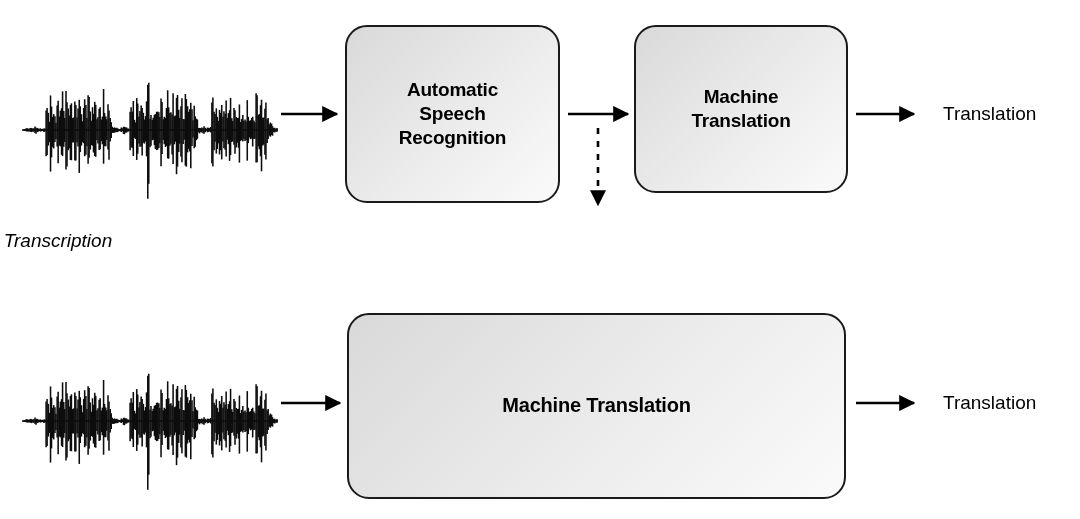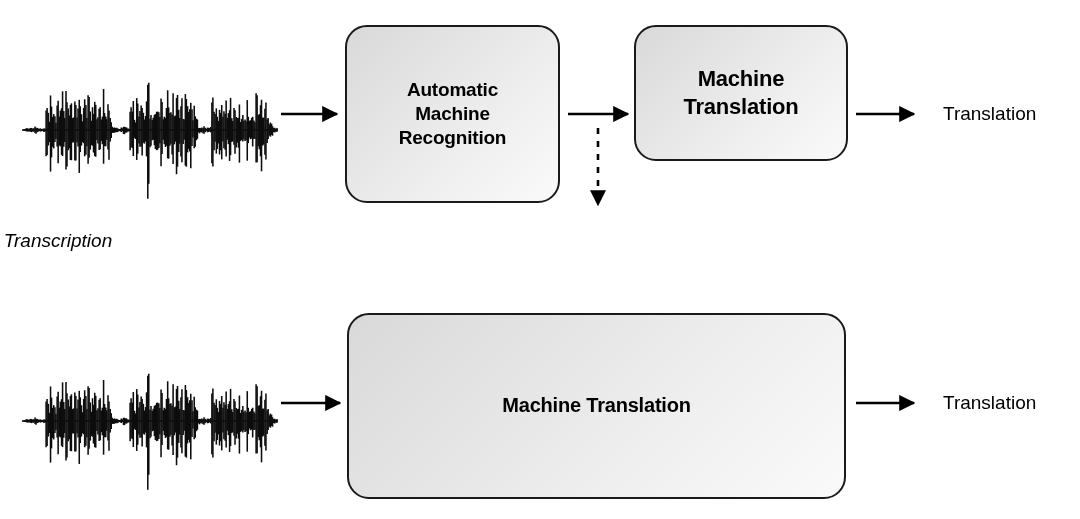--- a/index.html
+++ b/index.html
@@ -41,22 +41,22 @@
     line-height: 1.28;
   }
 
   #box-asr {
     left: 345px;  top: 25px;
     width: 215px; height: 178px;
     font-size: 19px;
   }
   #box-mt {
     left: 634px;  top: 25px;
-    width: 214px; height: 136px;
-    font-size: 22px;
+    width: 214px; height: 168px;
+    font-size: 19px;
   }
   #box-st {
     left: 347px;  top: 313px;
     width: 499px; height: 186px;
     font-size: 20px;
   }
 
   
   .plain-label {
     position: absolute;
@@ -596,21 +596,21 @@
     </g>
 
     <g>
       <line class="arrow-line" x1="856" y1="403" x2="914" y2="403" marker-end="url(#arrowhead)"></line>
     </g>
 
   </svg>
 
   <div id="box-asr" class="proc-box">
     <span class="box-label">Automatic
-Machine
+Speech
 Recognition</span>
   </div>
 
   <div id="box-mt" class="proc-box">
     <span class="box-label">Machine
 Translation</span>
   </div>
 
   <div id="box-st" class="proc-box">
     <span class="box-label">Machine Translation</span>

